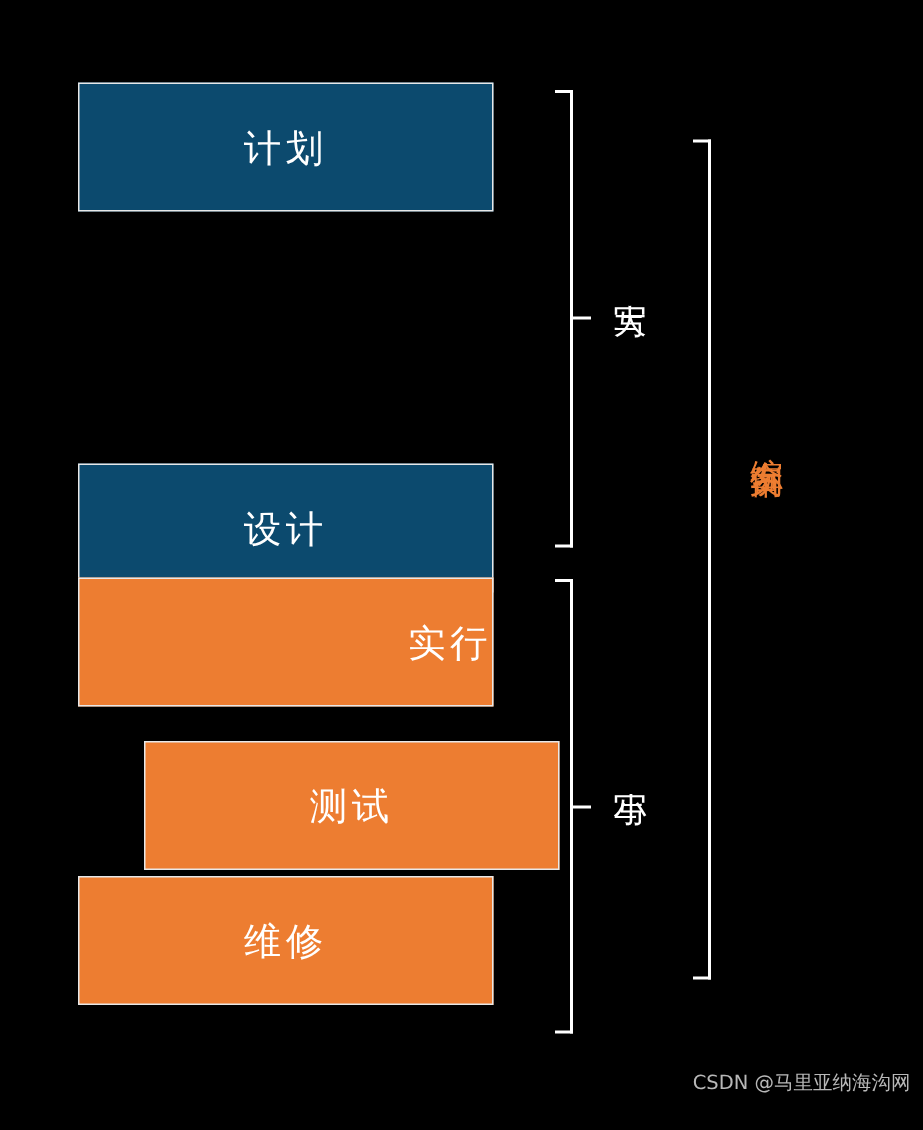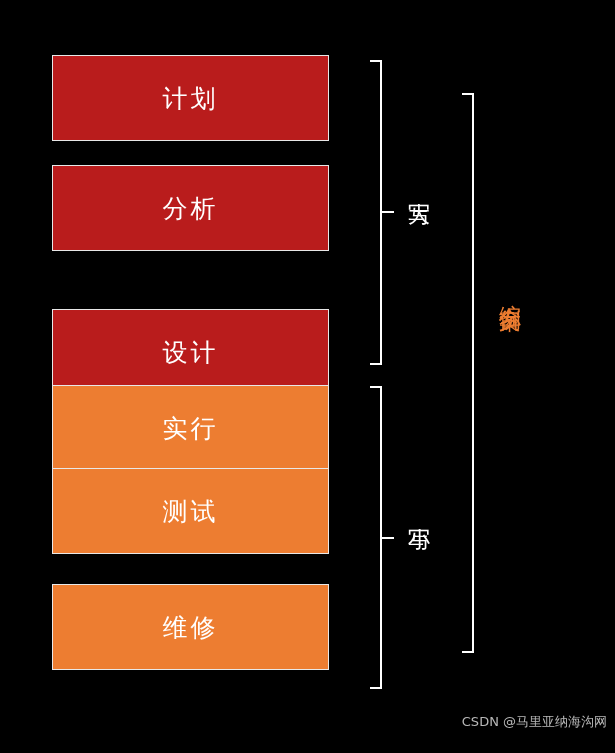--- a/index.html
+++ b/index.html
@@ -25,21 +25,21 @@
     box-sizing: border-box;
     display: flex;
     align-items: center;
     justify-content: center;
     color: #ffffff;
     font-size: 25px;
     letter-spacing: 3px;
     border: 1px solid #ffffff;
   }
   .stage.blue {
-    background: #b91c1c;
+    background: #0c4a6e;
     border-color: #e8e8e8;
   }
   .stage.orange {
     background: #ed7d31;
     border-color: #e8e8e8;
   }
 
   
   .bracket {
     position: absolute;
@@ -79,30 +79,27 @@
   }
 </style>
 </head>
 <body>
 
 <div id="root">
 
   <div class="stage blue" style="top:55px;">
     <span>计划</span>
   </div>
-  <div class="stage blue" style="top:165px;">
-    <span>分析</span>
-  </div>
   <div class="stage blue" style="top:275px;margin-top:34px;">
     <span>设计</span>
   </div>
-  <div class="stage orange" style="top:385px;">
+  <div class="stage orange" style="top:385px;justify-content:flex-end;">
     <span>实行</span>
   </div>
-  <div class="stage orange" style="top:468px;">
+  <div class="stage orange" style="top:494px;margin-left:44px;">
     <span>测试</span>
   </div>
   <div class="stage orange" style="top:584px;">
     <span>维修</span>
   </div>
 
   <div class="bracket" style="left:370px; top:60px; width:12px; height:305px;"></div>
   <div class="bracket-stem" style="left:382px; top:211px; width:12px;"></div>
   <div class="bracket-label" style="left:404px; top:185px;">大写</div>
 

